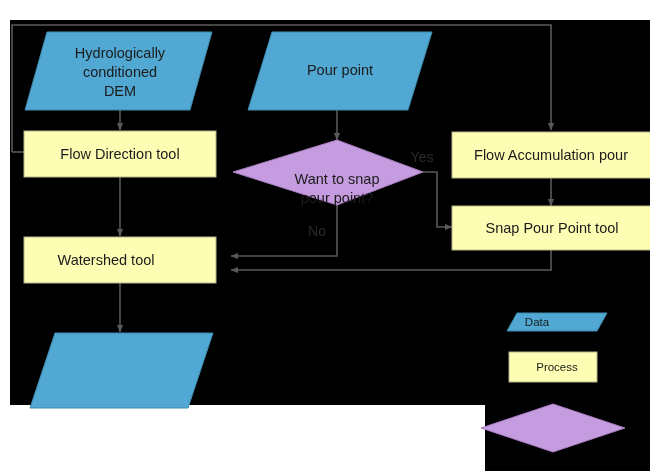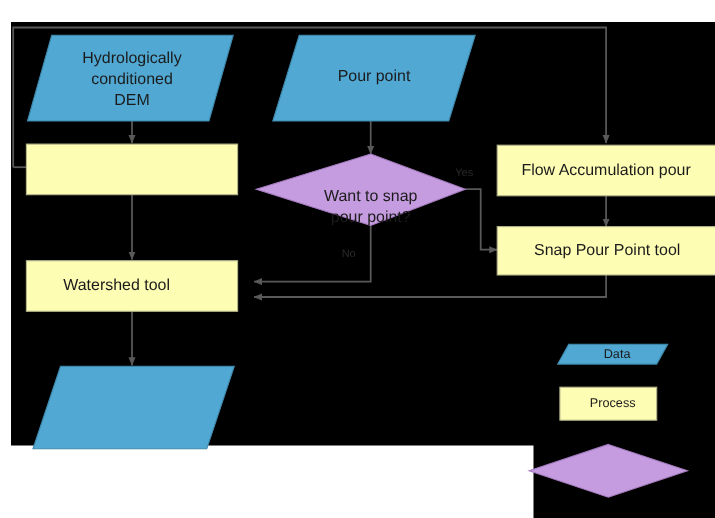--- a/index.html
+++ b/index.html
@@ -14,21 +14,21 @@
   .lbl{
     position:absolute;
     color:#1b1b1b;
     font-size:14.5px;
     line-height:19px;
     text-align:center;
     pointer-events:none;
     white-space:pre-line;
   }
   .lbl.sm{font-size:11.5px;line-height:14px;}
-  .lbl.tiny{font-size:10px;line-height:9px;color:#2b2b2b;}
+  .lbl.tiny{font-size:14px;line-height:9px;color:#2b2b2b;}
   .nodebox{position:absolute;display:flex;align-items:center;justify-content:center;}
 </style>
 </head>
 <body style="background: rgb(255, 255, 255);">
 
 <div id="canvas">
 
   <svg id="chart" width="650" height="471" viewBox="0 0 650 471">
 
     <defs>
@@ -86,20 +86,23 @@
   <div class="nodebox" style="left:45px;top:36px;width:150px;height:72px;">
     <div class="lbl">Hydrologically
 conditioned
 DEM</div>
   </div>
 
   <div class="nodebox" style="left:260px;top:56px;width:160px;height:28px;">
     <div class="lbl">Pour point</div>
   </div>
 
+  <div class="nodebox" style="left:24px;top:131px;width:192px;height:46px;">
+    <div class="lbl">Flow Direction tool</div>
+  </div>
 
   <div class="nodebox" style="left:452px;top:132px;width:198px;height:46px;">
     <div class="lbl">Flow Accumulation pour</div>
   </div>
 
   <div class="nodebox" style="left:452px;top:206px;width:200px;height:44px;">
     <div class="lbl">Snap Pour Point tool</div>
   </div>
 
   <div class="nodebox" style="left:257px;top:149px;width:160px;height:40px;margin-top:20px;">
@@ -112,20 +115,20 @@
   </div>
 
 
   <div class="nodebox" style="left:405px;top:150px;width:34px;height:14px;">
     <div class="lbl tiny">Yes</div>
   </div>
   <div class="nodebox" style="left:302px;top:224px;width:30px;height:14px;">
     <div class="lbl tiny">No</div>
   </div>
 
-  <div class="nodebox" style="left:516px;top:313px;width:90px;height:18px;">
+  <div class="nodebox" style="left:492px;top:313px;width:90px;height:18px;">
     <div class="lbl sm">Data</div>
   </div>
   <div class="nodebox" style="left:509px;top:352px;width:96px;height:30px;">
     <div class="lbl sm">Process</div>
   </div>
 
 </div>
 
 </body></html>

